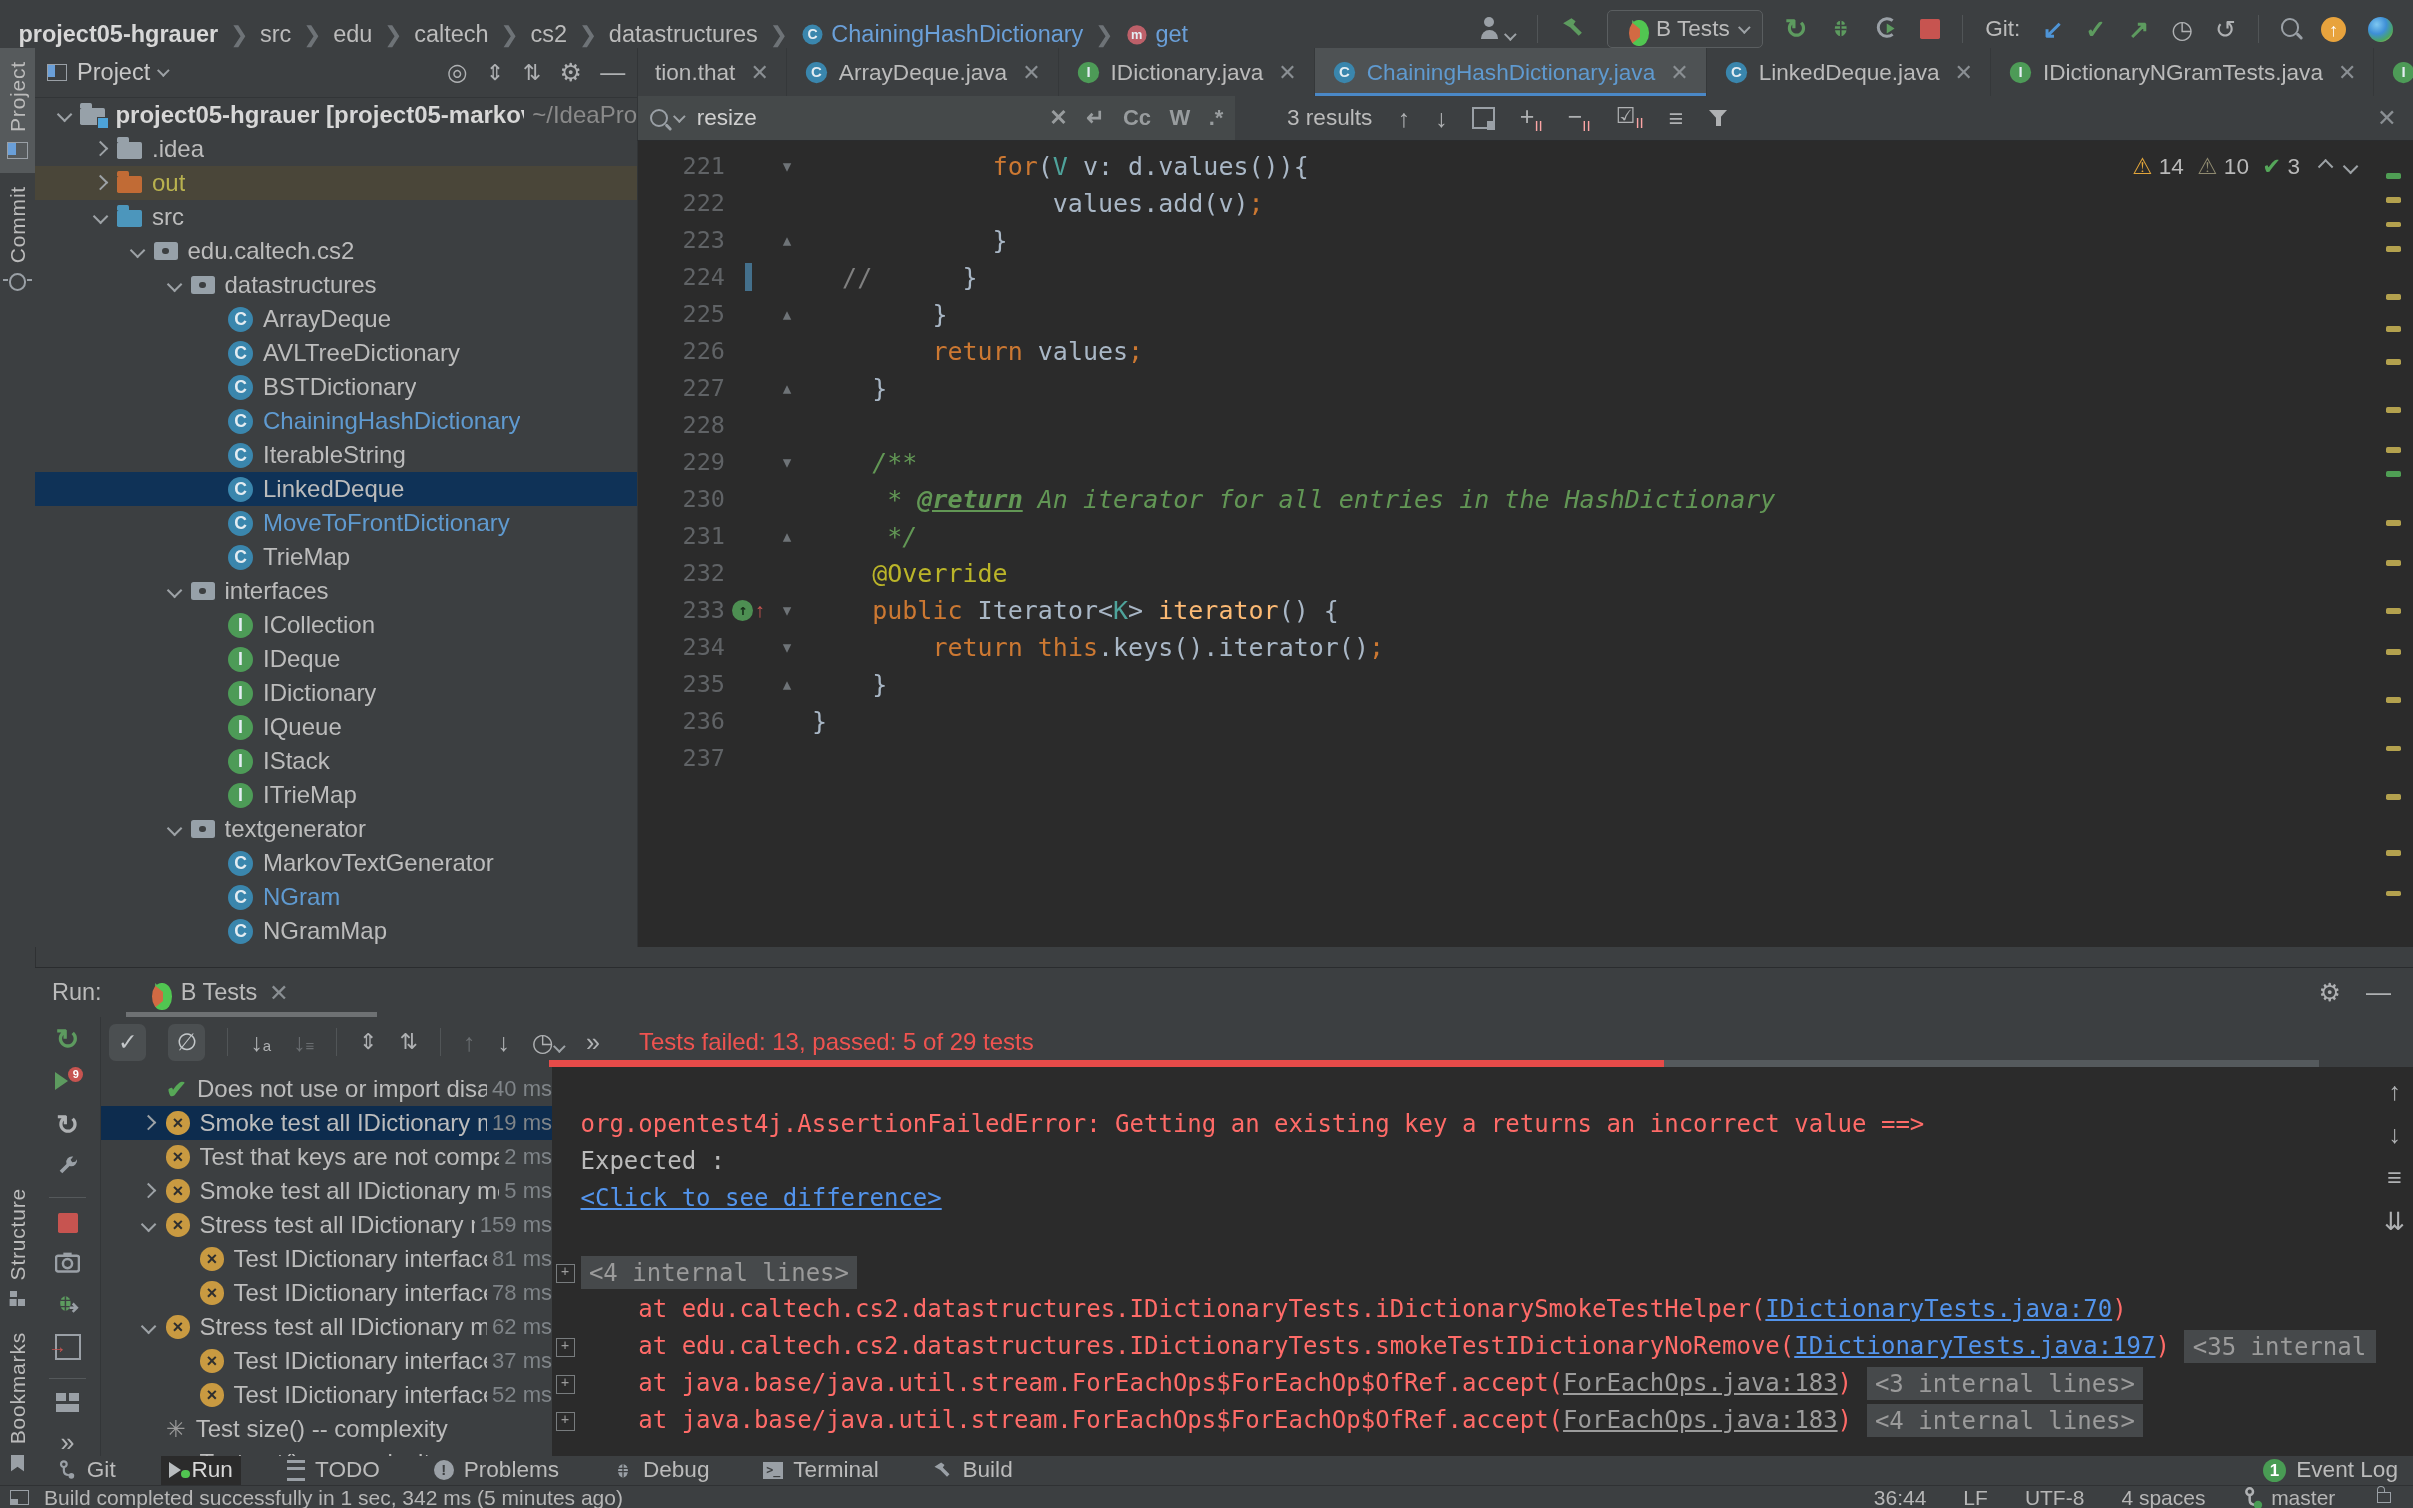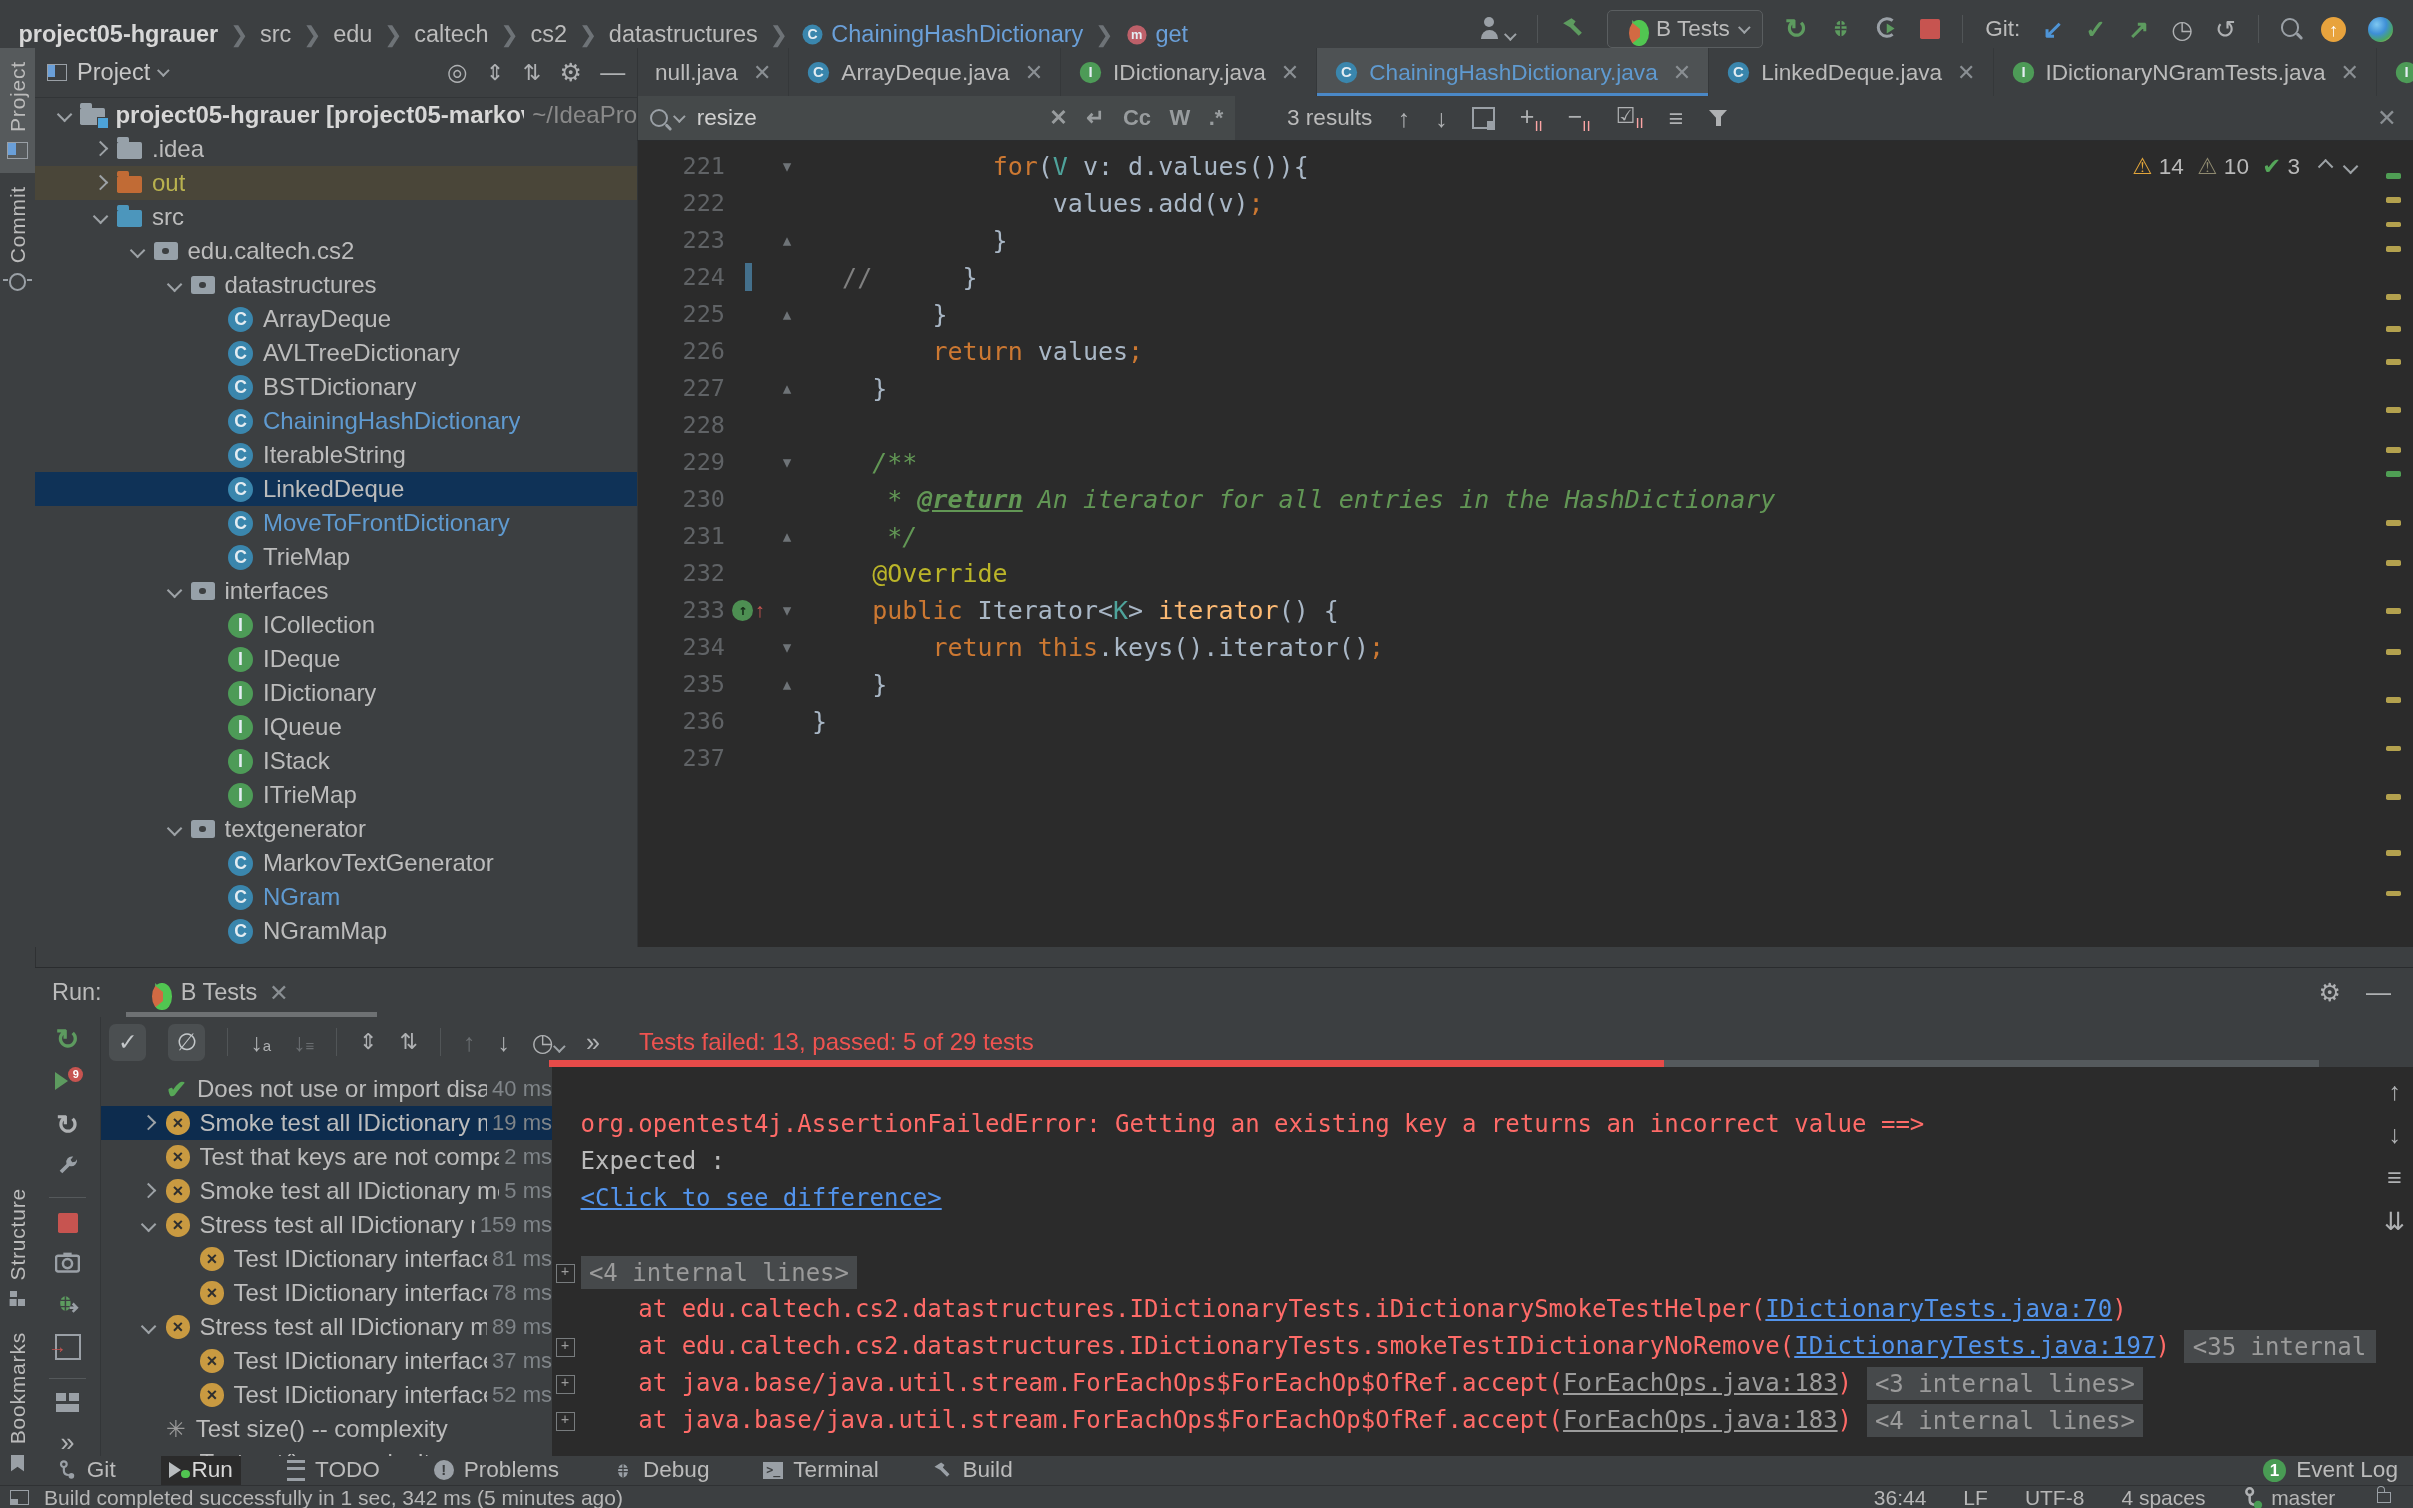--- a/index.html
+++ b/index.html
@@ -450,21 +450,21 @@
         <div class="trow" style="padding-left: 161px;">
           <span class="chevslot"></span>
           <span class="cls-ic">C</span>
           <span class="lbl">NGramMap</span>
         </div>
       </div>
   </div>
 
   <div id="tabbar" class="abs">
       <div class="etab">
-        <span class="tl">null.java</span>
+        <span class="tl">tion.that</span>
         <span class="x">✕</span>
       </div>
       <div class="etab">
         <span class="cls-ic ticon">C</span>
         <span class="tl">ArrayDeque.java</span>
         <span class="x">✕</span>
       </div>
       <div class="etab">
         <span class="int-ic ticon">I</span>
         <span class="tl">IDictionary.java</span>
@@ -747,21 +747,21 @@
                 <span class="fail-ic">×</span>
                 <span class="tlabel">Test IDictionary interface</span>
                 <span class="ttime">78 ms</span>
               </div>
               <div class="tt-row">
                 <span class="chevslot">
                   <span class="chev open"></span>
                 </span>
                 <span class="fail-ic">×</span>
                 <span class="tlabel">Stress test all IDictionary me</span>
-                <span class="ttime">89 ms</span>
+                <span class="ttime">62 ms</span>
               </div>
               <div class="tt-row lvl2">
                 <span class="chevslot"></span>
                 <span class="fail-ic">×</span>
                 <span class="tlabel">Test IDictionary interface</span>
                 <span class="ttime">37 ms</span>
               </div>
               <div class="tt-row lvl2">
                 <span class="chevslot"></span>
                 <span class="fail-ic">×</span>

